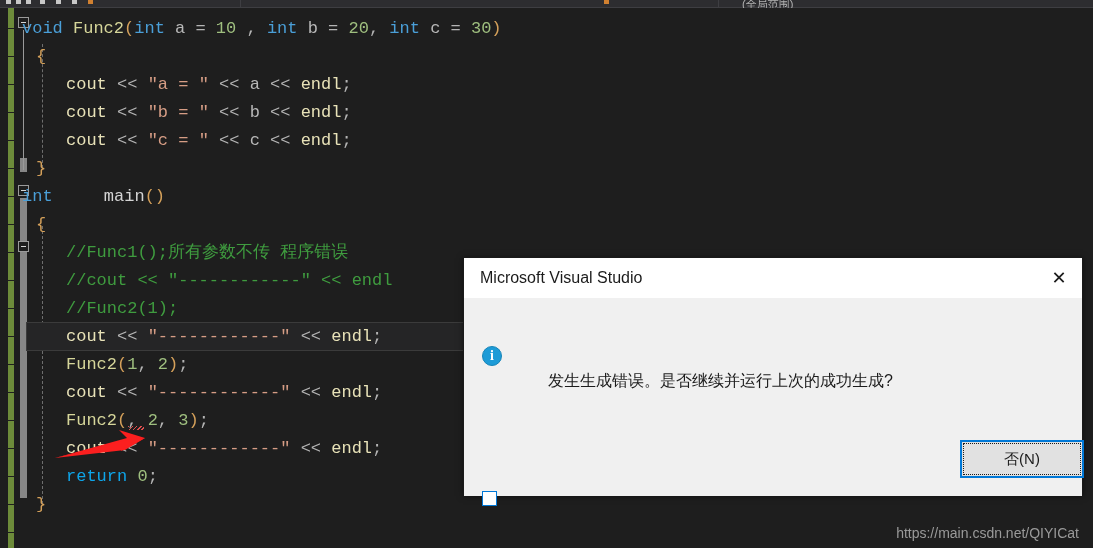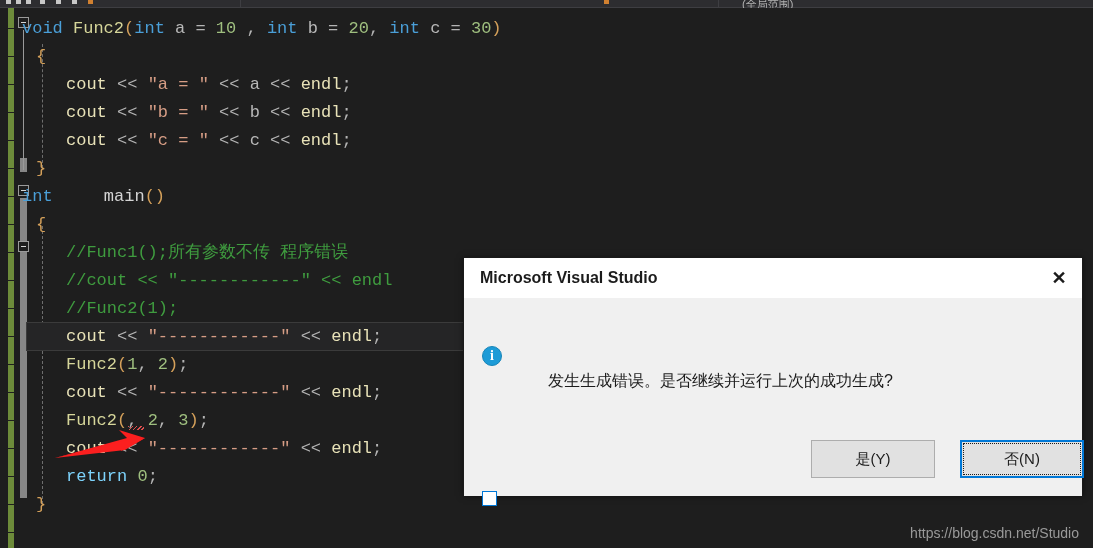--- a/index.html
+++ b/index.html
@@ -75,21 +75,21 @@
   
   .kw   { color: #4a9fd8; }
   .fn   { color: #d6d69a; }
   .type { color: #4a9fd8; }
   .num  { color: #9fbf7f; }
   .str  { color: #d69d85; }
   .op   { color: #b4b4b4; }
   .id   { color: #b8b8b8; }
   .std  { color: #e8e2b8; }
   .cmt  { color: #3f9c3f; }
-  .ctl  { color: #7dd3fc; }
+  .ctl  { color: #0ea5e9; }
   .punc { color: #d4a05a; }
   .plain{ color: #d4d4d4; margin-left: 41px; }
 
   
   .cur-line {
     position: absolute; left: 26px; width: 1045px; height: 29px;
     border: 1px solid #3b3b3b; background: #252526;
   }
   
   .squiggle {
@@ -102,21 +102,21 @@
 
   
   .dialog {
     position: absolute; left: 463px; top: 257px; width: 620px; height: 238px;
     background: #f0f0f0; border: 1px solid #1a1a1a;
     box-shadow: 0 1px 6px rgba(0,0,0,.5);
     font-family: "Liberation Sans", sans-serif;
   }
   .dlg-titlebar {
     position: relative; height: 40px; background: #ffffff;
-    display: flex; align-items: center; font-weight: bold;
+    display: flex; align-items: center;
   }
   .dlg-title {
     margin-left: 16px; font-size: 16px; color: #1b1b1b;
   }
   .dlg-close {
     position: absolute; right: 0; top: 0; width: 46px; height: 40px;
     display: flex; align-items: center; justify-content: center;
     color: #1b1b1b; font-size: 18px; cursor: pointer;
   }
   .dlg-body { position: relative; height: 198px; background: #f0f0f0; }
@@ -231,27 +231,24 @@
 
   <div class="dialog">
     <div class="dlg-titlebar">
       <div class="dlg-title">Microsoft Visual Studio</div>
       <div class="dlg-close">✕</div>
     </div>
     <div class="dlg-body">
       <div class="dlg-icon">i</div>
       <div class="dlg-message">发生生成错误。是否继续并运行上次的成功生成?</div>
 
-      <div class="dlg-btn yes">
-        <span>是(Y)</span>
-      </div>
       <div class="dlg-btn no">
         <span>否(N)</span>
       </div>
 
       <div class="dlg-check">
         <span class="box"></span>
       </div>
     </div>
   </div>
 
-  <div class="watermark">https://blog.csdn.net/Studio</div>
+  <div class="watermark">https://main.csdn.net/QIYICat</div>
 </div>
 
 </body></html>

